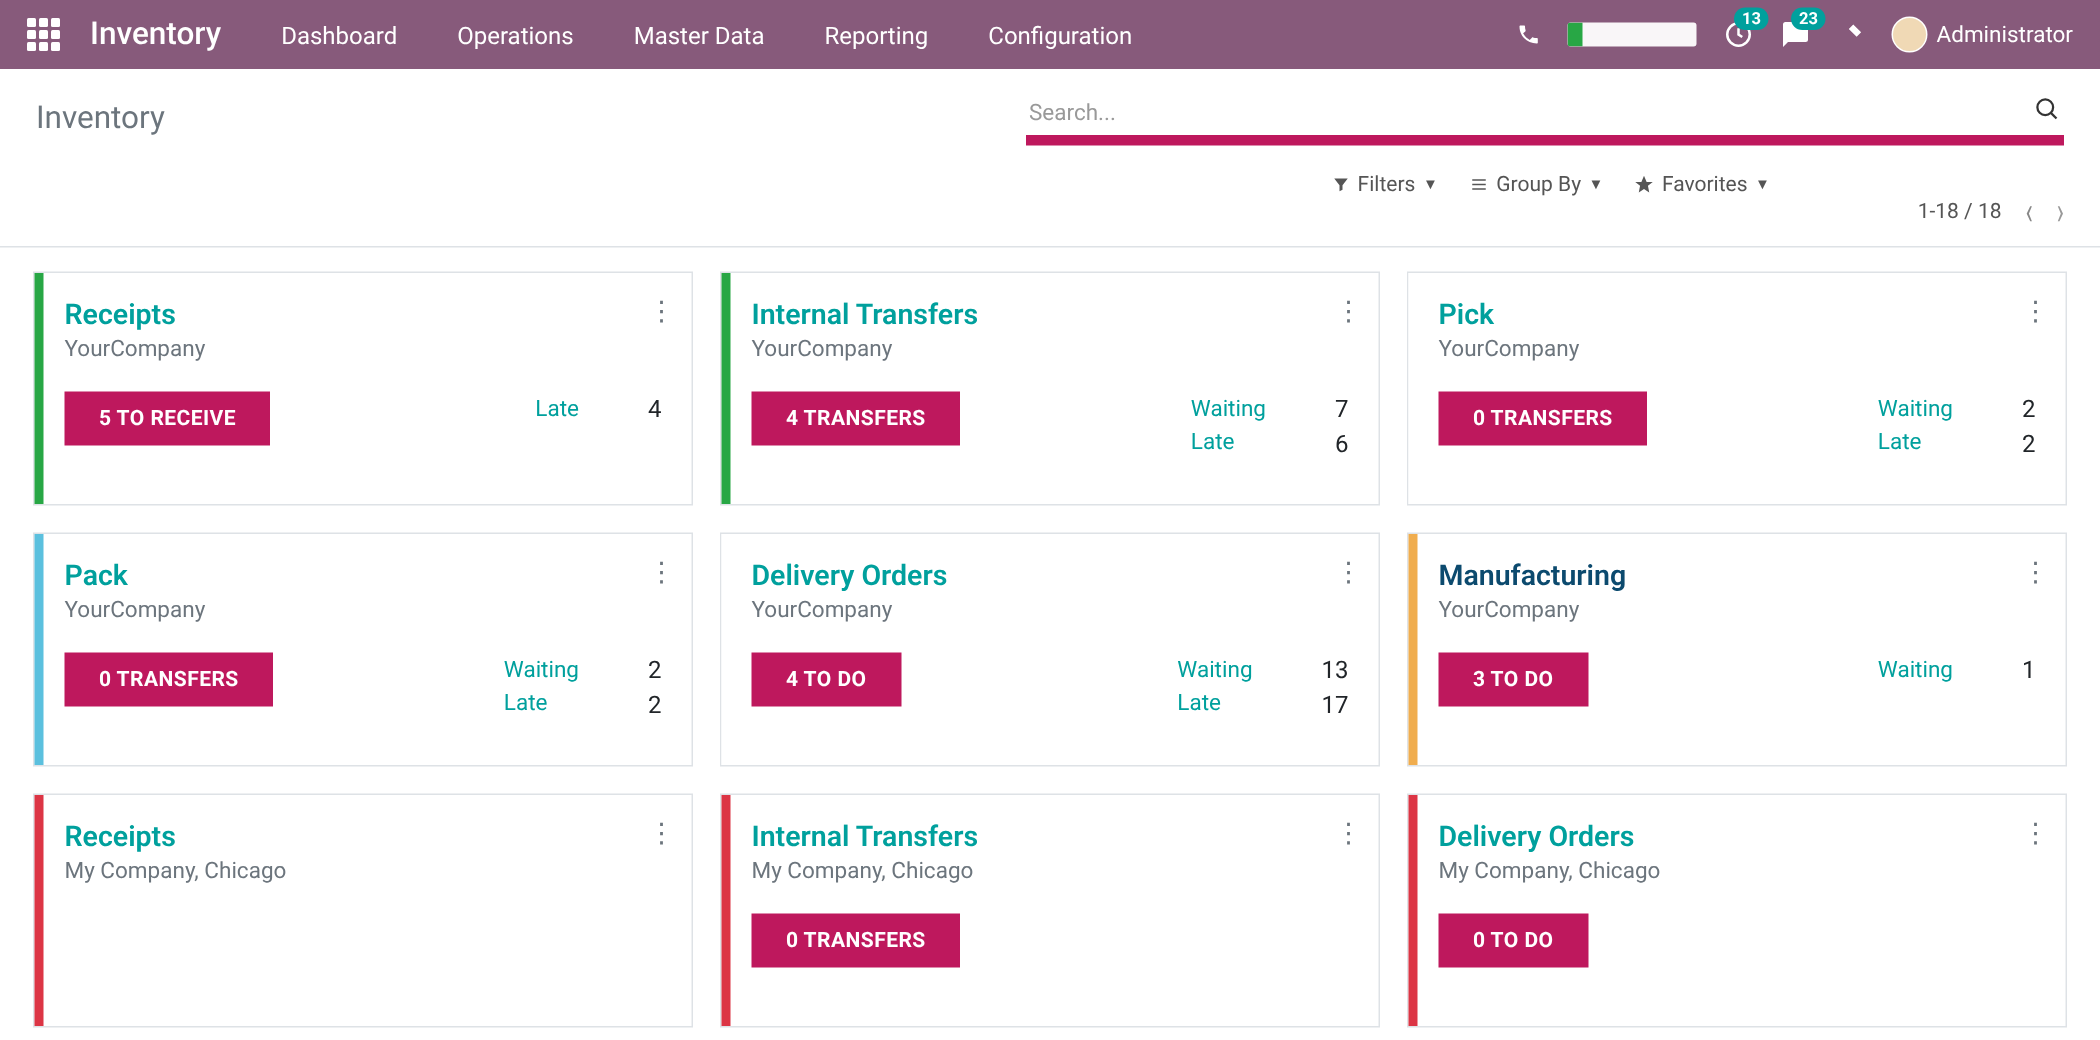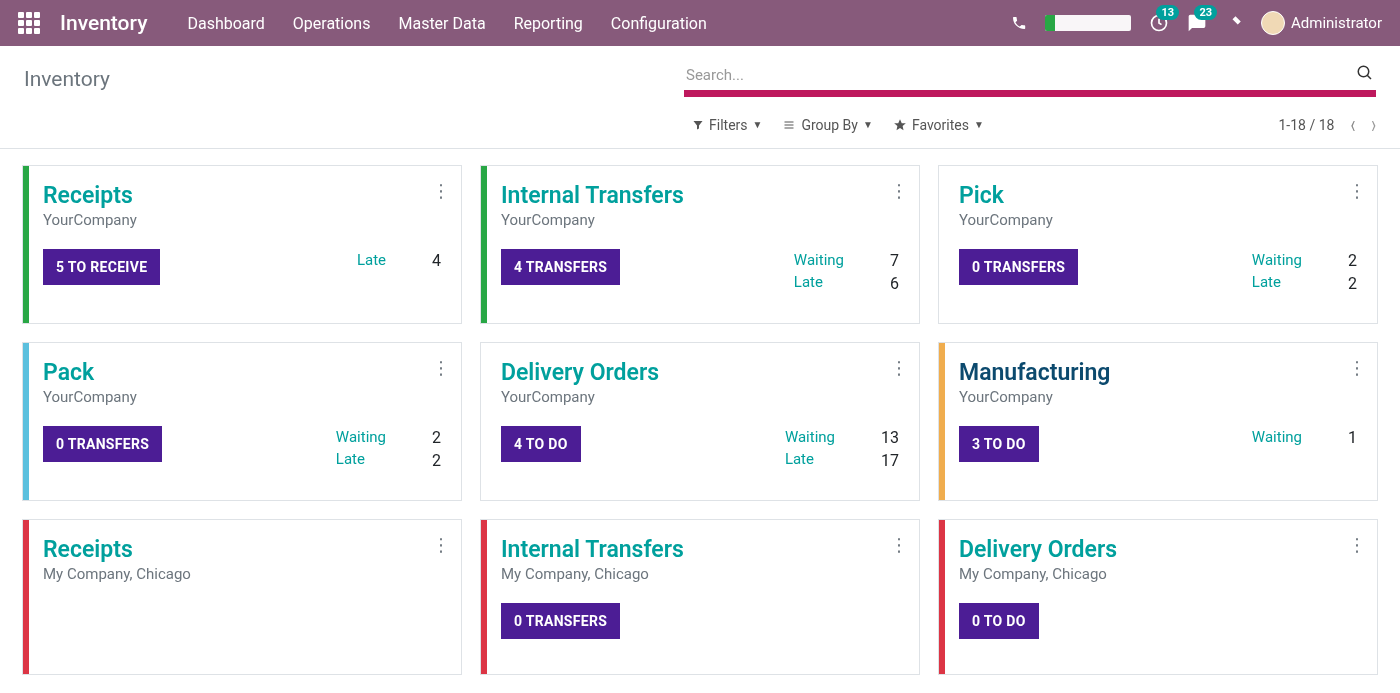--- a/index.html
+++ b/index.html
@@ -2,63 +2,63 @@
 <html><head>
 <meta charset="utf-8">
 <style>
 * { margin: 0; padding: 0; box-sizing: border-box; font-family: -apple-system, BlinkMacSystemFont, "Segoe UI", Roboto, Helvetica, Arial, sans-serif; }
 body { background: #fff; width: 1400px; height: 693px; overflow: hidden; }
 
 .topbar { background: #875a7b; height: 46px; display: flex; align-items: center; color: #fff; padding: 0 18px; }
 .apps-icon { display: grid; grid-template-columns: repeat(3, 6px); grid-template-rows: repeat(3, 6px); gap: 2px; margin-right: 20px; cursor: pointer; }
 .apps-icon span { background: #fff; border-radius: 1px; }
 .brand { font-size: 21px; font-weight: 500; margin-right: 40px; }
-.nav-items { display: flex; gap: 28px; }
+.nav-items { display: flex; gap: 40px; }
 .nav-items a { color: #fff; text-decoration: none; font-size: 16px; cursor: pointer; }
 .topbar-right { margin-left: auto; display: flex; align-items: center; gap: 18px; }
 .progress-bar { width: 86px; height: 16px; background: rgba(255,255,255,0.95); border-radius: 2px; overflow: hidden; }
 .progress-bar-fill { height: 100%; background: #28a745; width: 12%; }
 .icon-btn { color: #fff; position: relative; cursor: pointer; display: flex; align-items: center; }
 .badge { position: absolute; top: -8px; right: -10px; background: #00a09d; color: #fff; border-radius: 10px; font-size: 11px; font-weight: bold; padding: 1px 5px; line-height: 1.2; }
 .avatar { width: 24px; height: 24px; border-radius: 50%; background: #f0d9b5; border: 1px solid #fff; display: inline-block; margin-right: 6px; }
 .user { display: flex; align-items: center; font-size: 15px; cursor: pointer; }
 
 .controlbar { padding: 14px 24px 0 24px; }
 .control-row1 { display: flex; align-items: center; }
 .page-title { color: #6c757d; font-size: 21px; }
 .search-wrap { margin-left: auto; width: 692px; position: relative; }
 .search-input { width: 100%; border: none; border-bottom: 7px solid #be185d; padding: 6px 28px 6px 2px; font-size: 15px; outline: none; color: #555; }
 .search-input::placeholder { color: #999; }
 .search-mag { position: absolute; right: 2px; top: 4px; color: #555; cursor: pointer; }
 
-.control-row2 { display: flex; align-items: center; padding: 18px 0 14px 0; }
+.control-row2 { display: flex; align-items: center; padding: 18px 0 14px 0; flex-direction: column; }
 .filters-group { display: flex; gap: 20px; margin-left: 668px; }
 .fbtn { display: flex; align-items: center; gap: 5px; color: #555; font-size: 14px; cursor: pointer; }
 .caret { font-size: 10px; }
 .pager-area { margin-left: auto; display: flex; align-items: center; gap: 16px; color: #555; font-size: 14px; }
 .pager-arrows { display: flex; gap: 16px; }
 .pager-arrows span { cursor: pointer; color: #999; font-size: 16px; transform: scaleY(1.6); }
 .pager-arrows span:first-child { color: #888; }
 
 .divider { border-top: 1px solid #dee2e6; }
 
 .cards { padding: 16px 22px; display: grid; grid-template-columns: repeat(3, 1fr); gap: 18px; }
 .card { border: 1px solid #dee2e6; position: relative; padding: 16px 20px 28px 20px; min-height: 156px; }
 .card-accent { position: absolute; left: 0; top: 0; bottom: 0; width: 6px; }
 .acc-green { background: #28a745; }
 .acc-white { background: #ffffff; }
 .acc-blue  { background: #5bc0de; }
 .acc-orange{ background: #f0ad4e; }
 .acc-red   { background: #dc3545; }
-.card-title { color: #00a09d; font-size: 23px; font-weight: 600; }
+.card-title { color: #00a09d; font-size: 19px; font-weight: 600; }
 .card-title.black { color: #0c4a6e; }
 .card-sub { color: #6c757d; font-size: 15px; margin-top: 2px; }
 .card-dots { position: absolute; right: 12px; top: 14px; color: #6c757d; font-size: 18px; cursor: pointer; letter-spacing: -1px; }
 .card-body { display: flex; align-items: flex-start; margin-top: 20px; gap: 30px; }
-.pill { background: #4c1d95; color: #fff; font-weight: 700; font-size: 14px; padding: 10px 13px; letter-spacing: 0.3px; cursor: pointer; white-space: nowrap; text-align: center; }
+.pill { background: #be185d; color: #fff; font-weight: 700; font-size: 14px; padding: 10px 23px; letter-spacing: 0.3px; cursor: pointer; white-space: nowrap; text-align: center; }
 .metrics { margin-left: auto; display: flex; gap: 46px; }
 .metric-labels { color: #00a09d; font-size: 15px; text-align: left; }
 .metric-labels div { padding: 2px 0; cursor: pointer; }
 .metric-values { color: #212529; font-size: 16px; text-align: right; }
 .metric-values div { padding: 2px 0; cursor: pointer; }
 </style>
 </head>
 <body>
 
 <div class="topbar">

